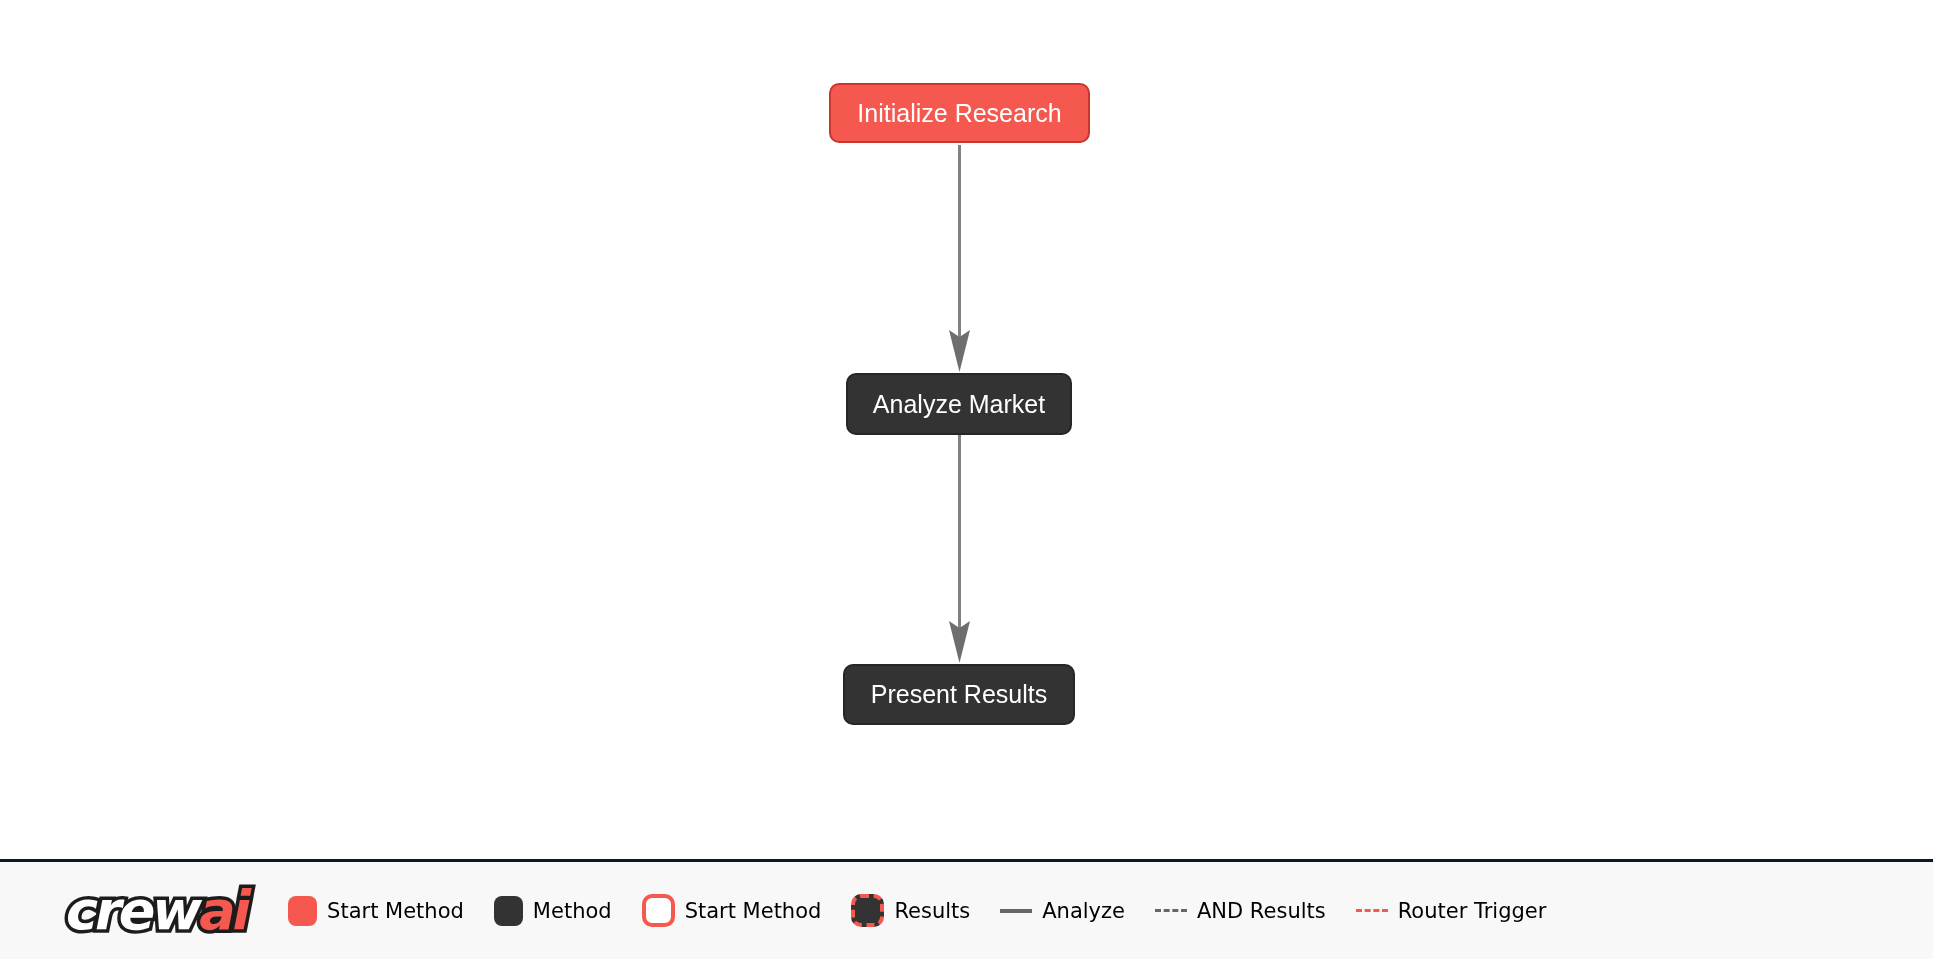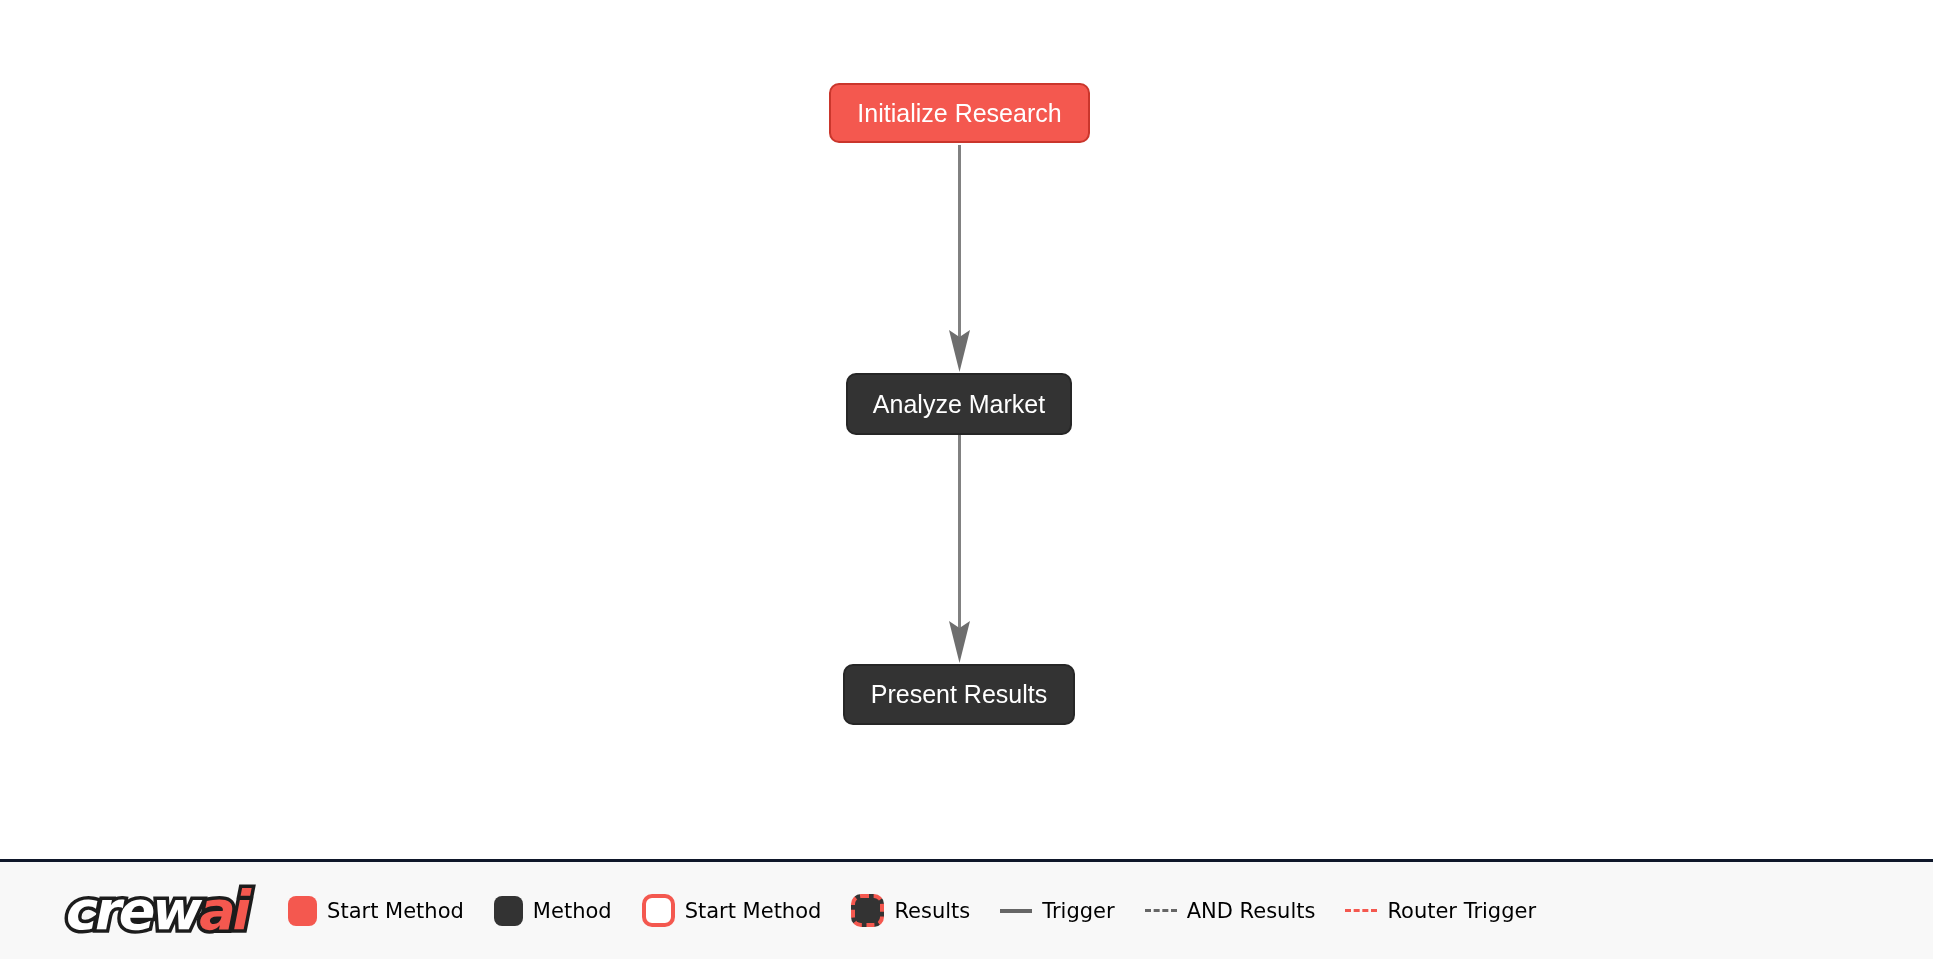--- a/index.html
+++ b/index.html
@@ -165,21 +165,21 @@
       <span>Start Method</span>
     </div>
 
     <div class="legend-item">
       <span class="sw-square sw-router"></span>
       <span>Results</span>
     </div>
 
     <div class="legend-item">
       <span class="sw-line"></span>
-      <span>Trigger</span>
+      <span>Analyze</span>
     </div>
 
     <div class="legend-item">
       <span class="sw-line dashed"></span>
       <span>AND Results</span>
     </div>
 
     <div class="legend-item">
       <span class="sw-line dashed red"></span>
       <span>Router Trigger</span>

